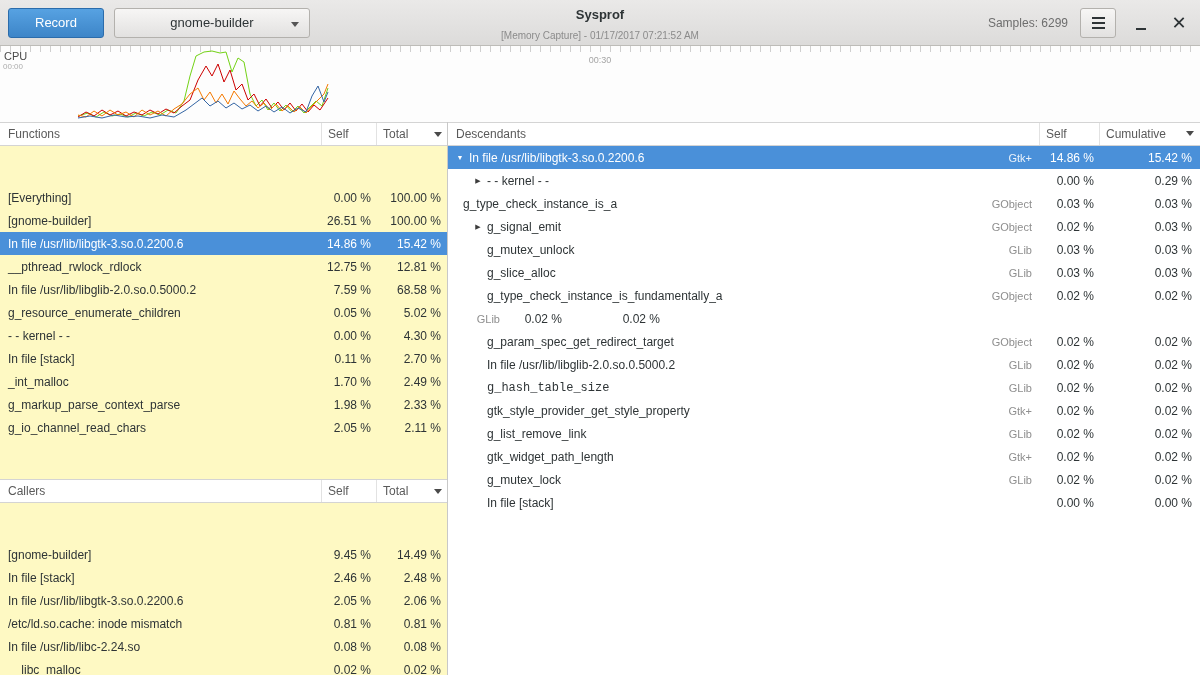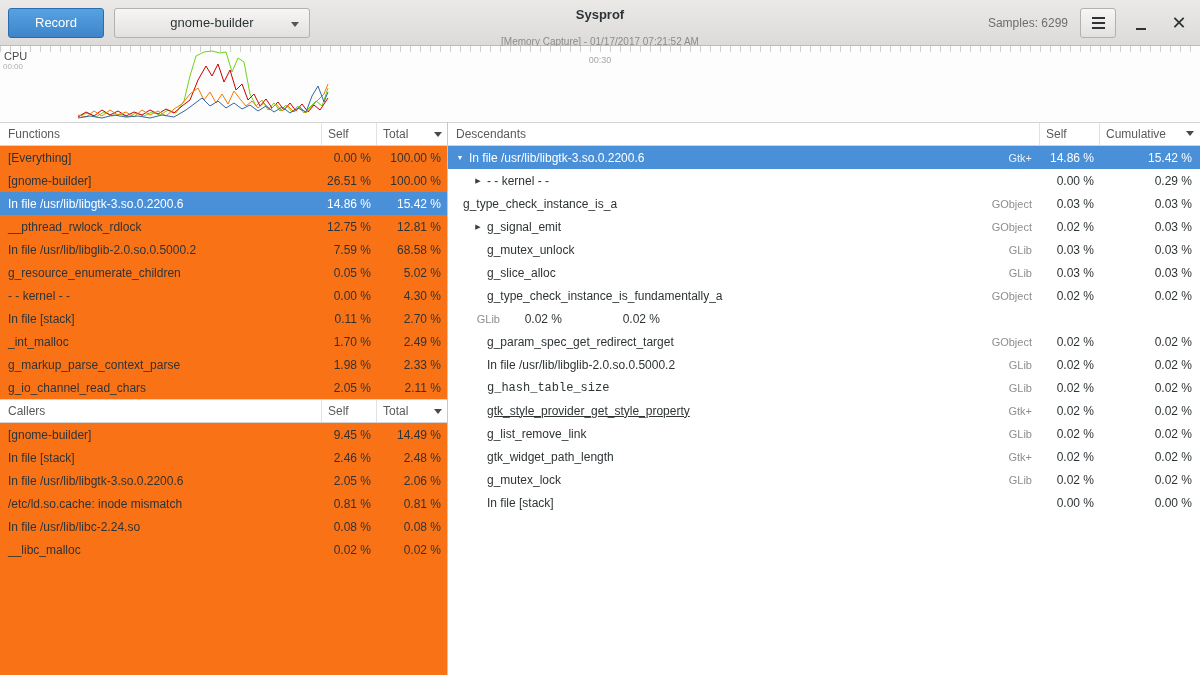--- a/index.html
+++ b/index.html
@@ -27,21 +27,21 @@
     background:linear-gradient(#f7f6f5,#e2e1e0);
     border:1px solid #b3b1ad; border-radius:3px; cursor:pointer;
   }
   .combo-arrow {
     position:absolute; right:10px; top:13px; width:0; height:0;
     border-left:4px solid transparent; border-right:4px solid transparent;
     border-top:5px solid #555;
   }
   .title-box { position:absolute; left:0; right:0; top:7px; text-align:center; pointer-events:none; }
   .title { font-size:13px; font-weight:bold; color:#2e3436; }
-  .subtitle { font-size:10px; color:#8b8b8b; margin-top:14px; }
+  .subtitle { font-size:10px; color:#8b8b8b; margin-top:8px; }
   .header-right { margin-left:auto; display:flex; align-items:center; gap:12px; z-index:2; }
   .samples { font-size:12px; color:#6e6e6e; }
   .menu-btn {
     width:36px; height:30px; display:flex; align-items:center; justify-content:center;
     background:linear-gradient(#f7f6f5,#e2e1e0); border:1px solid #b3b1ad;
     border-radius:3px; cursor:pointer;
   }
   .hamburger { width:13px; height:2px; background:#2e3436; box-shadow:0 -5px 0 #2e3436, 0 5px 0 #2e3436; }
   .win-btn {
     width:26px; height:26px; background:transparent; border:none; cursor:pointer;
@@ -56,21 +56,21 @@
     position:absolute; top:0; left:0; right:0; height:6px;
     background:repeating-linear-gradient(to right,#cfcfcf 0 1px, transparent 1px 10px);
   }
   .cpu-label { position:absolute; top:4px; left:4px; font-size:11px; color:#4a4a4a; }
   .time-start { position:absolute; top:16px; left:3px; font-size:8px; color:#adadad; }
   .time-mid { position:absolute; top:9px; left:50%; transform:translateX(-50%); font-size:9px; color:#a5a5a5; }
   .graph-svg { position:absolute; left:0; top:0; width:1200px; height:76px; }
 
   
   .main { display:flex; height:553px; }
-  .left-pane { width:448px; border-right:1px solid #c8c8c8; display:flex; flex-direction:column; background:#f97316; }
+  .left-pane { width:448px; border-right:1px solid #c8c8c8; display:flex; flex-direction:column; background:#fef9c3;gap:40px; }
   .right-pane { flex:1; display:flex; flex-direction:column; background:#fff; }
 
   .thead {
     display:flex; height:24px; flex:none; align-items:stretch;
     border-top:1px solid #d4d4d4; border-bottom:1px solid #d4d4d4;
     background:#fff; color:#5a5a5a; font-size:12px;
   }
   .thead > div { display:flex; align-items:center; }
   .h-name { flex:1; padding-left:8px; border-right:1px solid #e2e2e2; }
   .h-self-l { width:55px; padding-left:6px; border-right:1px solid #e2e2e2; }
@@ -351,21 +351,21 @@
         <div class="drow">
           <span class="dname" style="padding-left: 24px; font-family: Liberation Mono, monospace;">
             <span class="expander"></span>
             <span class="">g_hash_table_size</span>
           </span>
           <span class="dcat">GLib</span>
           <span class="dself">0.02 %</span>
           <span class="dcum">0.02 %</span>
         </div>
         <div class="drow">
-          <span class="dname" style="padding-left: 24px; text-decoration: underline;">
+          <span class="dname" style="padding-left: 24px;">
             <span class="expander"></span>
             <span class="">gtk_style_provider_get_style_property</span>
           </span>
           <span class="dcat">Gtk+</span>
           <span class="dself">0.02 %</span>
           <span class="dcum">0.02 %</span>
         </div>
         <div class="drow">
           <span class="dname" style="padding-left: 24px;">
             <span class="expander"></span>

